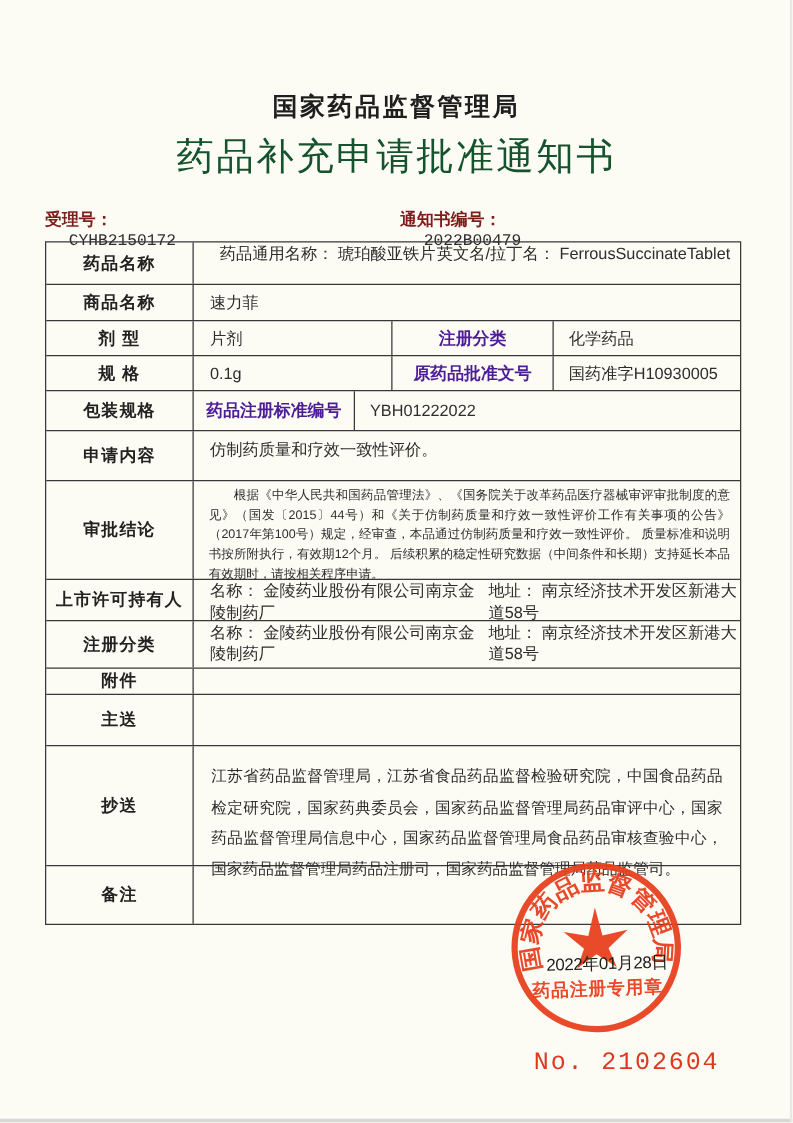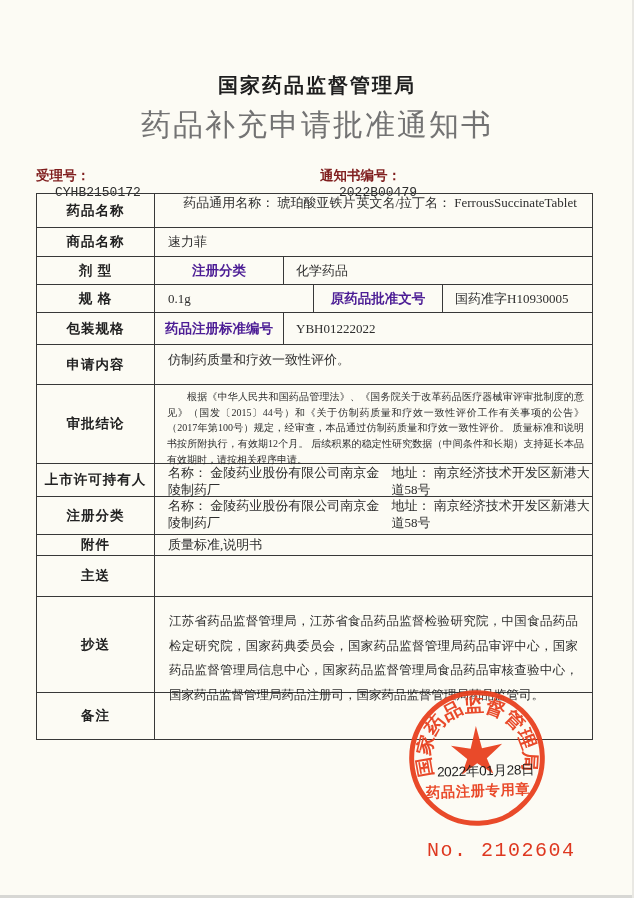--- a/index.html
+++ b/index.html
@@ -10,32 +10,32 @@
     background:#fcfbf4; color:var(--ink);
     font-family:"Liberation Sans", sans-serif;
   }
   .agency {
     position:absolute; top:72px; left:0; width:634px; text-align:center;
     font-size:20px; font-weight:bold; letter-spacing:2px; color:#1e1e1e;
   }
   .doc-title {
     position:absolute; top:105px; left:0; width:634px; text-align:center;
     font-family:"Liberation Serif", serif; font-size:30px; font-weight:500;
-    letter-spacing:2px; color:#737373;
+    letter-spacing:2px; color:#14532d;
   }
   .meta { position:absolute; top:167px; left:36px; width:560px; height:20px; font-size:13.5px; }
   .meta .grp { position:absolute; top:0; white-space:nowrap; }
   .meta .grp.g1 { left:0; }
   .meta .grp.g2 { left:284px; }
   .meta .lbl { font-weight:bold; color:#7f1d1d; }
   .meta .val { font-family:"Liberation Mono", monospace; font-size:13px; margin-left:6px; }
 
   .grid {
     position:absolute; left:36px; top:193px; width:557px;
-    border:1.5px solid var(--line); background:transparent;font-family:Liberation Serif, serif;
+    border:1.5px solid var(--line); background:transparent;
   }
   .row { display:flex; border-bottom:1px solid var(--line); }
   .row:last-child { border-bottom:none; }
   .r1{height:34px}.r2{height:29px}.r3{height:28px}.r4{height:28px}.r5{height:32px}
   .r6{height:40px}.r7{height:79px}.r8{height:33px}.r9{height:38px}.r10{height:21px}
   .r11{height:41px}.r12{height:96px}.r13{height:46px}
   .lab {
     width:118px; flex:0 0 118px; border-right:1px solid var(--line);
     display:flex; align-items:center; justify-content:center;
     font-size:13.5px; font-weight:bold; letter-spacing:1px; color:#222; text-align:center;
@@ -93,20 +93,21 @@
       <div>药品通用名称： 琥珀酸亚铁片</div>
       <div>英文名/拉丁名： FerrousSuccinateTablet</div>
     </div>
   </div>
   <div class="row r2">
     <div class="lab">商品名称</div>
     <div class="val">速力菲</div>
   </div>
   <div class="row r3">
     <div class="lab">剂 型</div>
+    <div class="val v1">片剂</div>
     <div class="lab2">注册分类</div>
     <div class="v2">化学药品</div>
   </div>
   <div class="row r4">
     <div class="lab">规 格</div>
     <div class="val v1">0.1g</div>
     <div class="lab2">原药品批准文号</div>
     <div class="v2">国药准字H10930005</div>
   </div>
   <div class="row r5">
@@ -133,21 +134,20 @@
   </div>
   <div class="row r9">
     <div class="lab">注册分类</div>
     <div class="val two">
       <div>名称： 金陵药业股份有限公司南京金陵制药厂</div>
       <div>地址： 南京经济技术开发区新港大道58号</div>
     </div>
   </div>
   <div class="row r10">
     <div class="lab">附件</div>
-    <div class="val">质量标准,说明书</div>
   </div>
   <div class="row r11">
     <div class="lab">主送</div>
   </div>
   <div class="row r12">
     <div class="lab">抄送</div>
     <div class="val cc">
       <p>江苏省药品监督管理局，江苏省食品药品监督检验研究院，中国食品药品检定研究院，国家药典委员会，国家药品监督管理局药品审评中心，国家药品监督管理局信息中心，国家药品监督管理局食品药品审核查验中心，国家药品监督管理局药品注册司，国家药品监督管理局药品监管司。</p>
     </div>
   </div>

